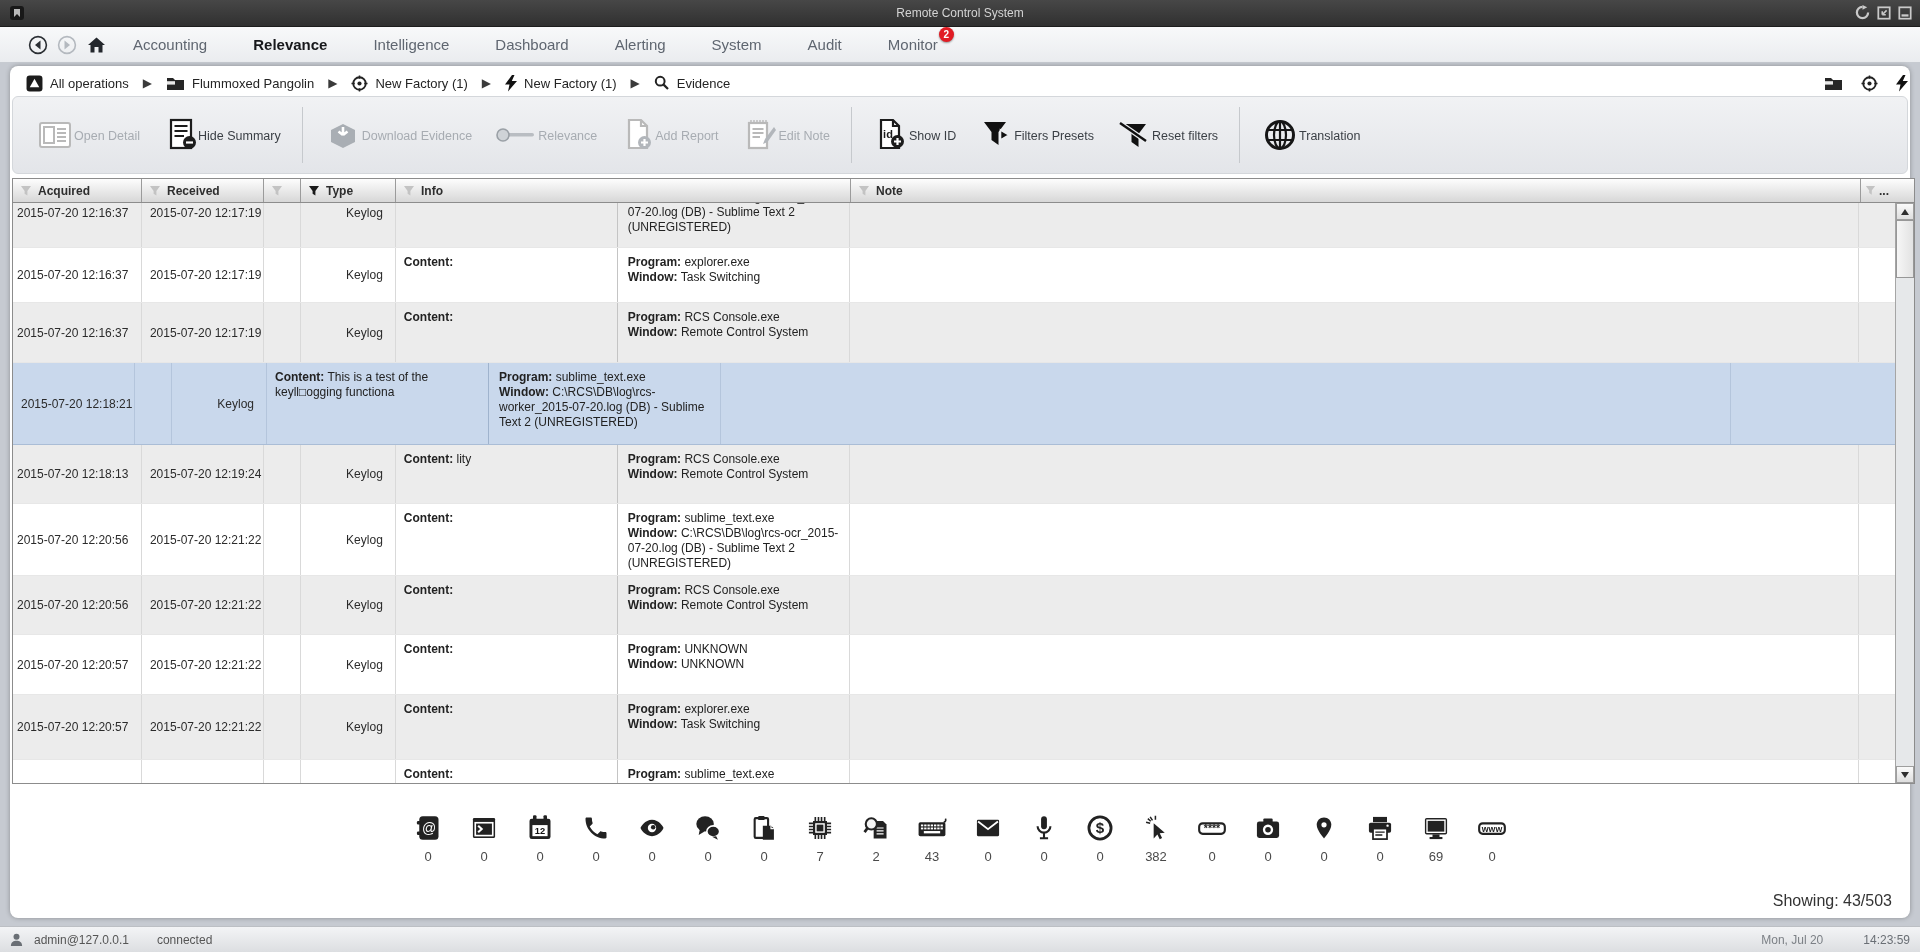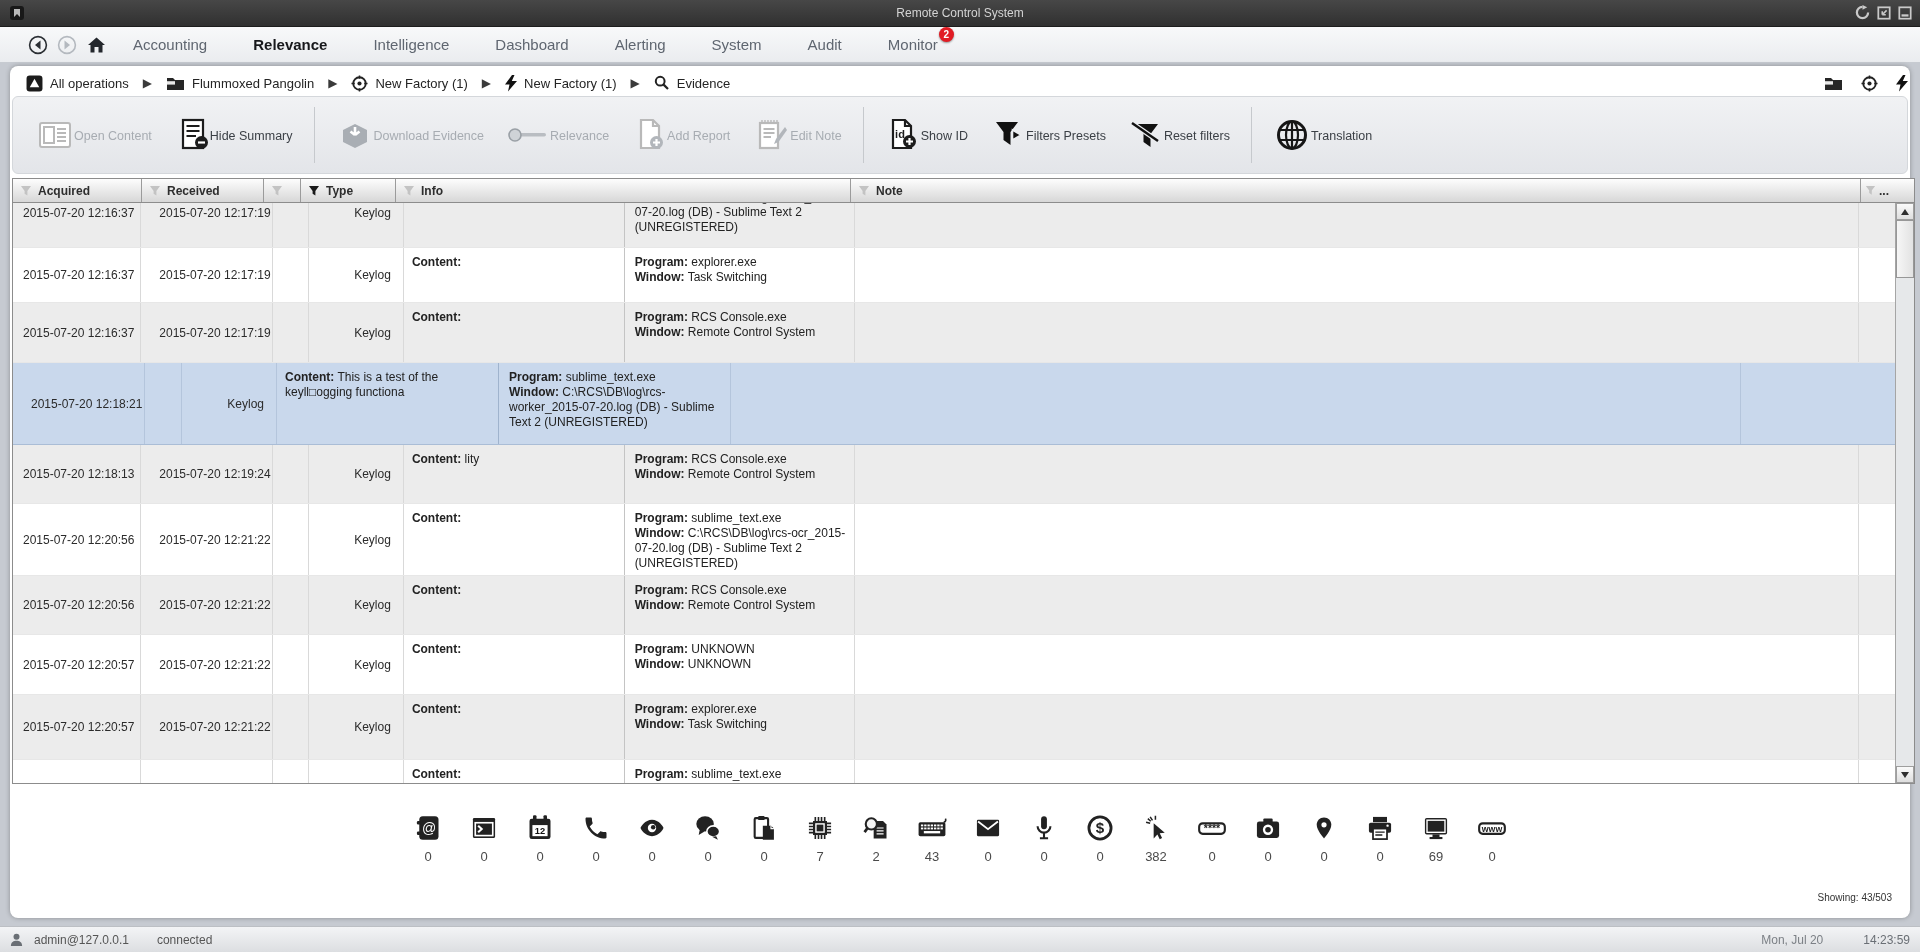--- a/index.html
+++ b/index.html
@@ -51,22 +51,22 @@
     border-bottom:1px solid #8c8c8c;}
   .hc{display:flex;align-items:center;gap:6px;padding-left:7px;font-weight:bold;color:#2e2e2e;
     border-right:1px solid #9b9b9b;height:100%;}
   .rowsarea{position:absolute;left:0;top:24px;right:19px;bottom:0;overflow:hidden;}
   .trow{display:flex;width:100%;border-bottom:1px solid #e7e7e7;overflow:hidden;}
   .trow.gray{background:#ececec;}
   .trow.white{background:#ffffff;}
   .trow.sel{background:#c9d8ec;border-color:#aabdd6;}
   .c{border-right:1px solid #d9d9d9;height:100%;overflow:hidden;}
   .trow.sel .c{border-right-color:#b4c5dc;}
-  .ca{width:129px;display:flex;align-items:center;padding-left:10px;color:#2b2b2b;}
-  .cr{width:122px;display:flex;align-items:center;padding-left:8px;color:#2b2b2b;margin-left:10px;}
+  .ca{width:129px;display:flex;align-items:center;padding-left:4px;color:#2b2b2b;}
+  .cr{width:122px;display:flex;align-items:center;padding-left:8px;color:#2b2b2b;}
   .crel{width:37px;}
   .ct{width:95px;display:flex;align-items:center;justify-content:flex-end;padding-right:12px;color:#2b2b2b;}
   .cic{width:222px;padding:7px 6px 0 8px;line-height:15px;}
   .cip{width:233px;padding:7px 8px 0 10px;line-height:15px;border-left:1px solid #c4c4c4;margin-left:-1px;}
   .trow.sel .cip{border-left-color:#9fb3cd;}
   .cn{width:1010px;}
   .cd{width:36px;border-right:none;}
   .trow.toprow .ca,.trow.toprow .cr,.trow.toprow .ct{align-items:flex-start;padding-top:3px;}
   .bl{font-weight:bold;}
   .clip-top{margin-top:-13px;}
@@ -77,21 +77,21 @@
   .sbtn.up{top:0;} .sbtn.down{bottom:0;}
   .tri-up{width:0;height:0;border-left:4px solid transparent;border-right:4px solid transparent;border-bottom:6px solid #2e2e2e;}
   .tri-down{width:0;height:0;border-left:4px solid transparent;border-right:4px solid transparent;border-top:6px solid #2e2e2e;}
   .sthumb{position:absolute;left:0;top:17px;width:18px;height:58px;background:linear-gradient(90deg,#f6f6f6,#e2e2e2);
     border:1px solid #979797;}
   
   .counters{position:absolute;left:0;right:0;top:748px;display:flex;justify-content:center;}
   .citem{width:56px;display:flex;flex-direction:column;align-items:center;gap:7px;cursor:default;}
   .citem svg{display:block;}
   .ccount{font-size:13px;color:#4a4a4a;}
-  .showing{position:absolute;right:18px;top:826px;font-size:10px;color:#333;}
+  .showing{position:absolute;right:18px;top:826px;font-size:16px;color:#333;}
   
   .statusbar{position:absolute;left:0;right:0;bottom:0;height:26px;
     background:linear-gradient(#f3f4f6,#dcdee1);border-top:1px solid #bcbfc4;
     display:flex;align-items:center;font-size:12px;color:#555;}
   .statusbar .uicon{margin:0 10px 0 9px;}
   .statusbar .conn{margin-left:28px;}
   .statusbar .right{margin-left:auto;margin-right:10px;color:#7c8086;display:flex;gap:12px;}
   .flt{flex:0 0 auto;}
 </style>
 </head>
@@ -203,21 +203,21 @@
 
   <div class="toolbar">
     <div class="tbtn disabled">
       <span class="ticon">
           <svg width="38" height="34" viewBox="0 0 38 34">
             <rect x="4" y="5" width="30" height="24" rx="2" fill="#fff" stroke="#b9b9b9" stroke-width="2"></rect>
             <rect x="8" y="9" width="10" height="16" fill="none" stroke="#b9b9b9" stroke-width="2"></rect>
             <path d="M21 11 H30 M21 15 H30 M21 19 H30 M21 23 H30" stroke="#b9b9b9" stroke-width="2"></path>
           </svg>
         </span>
-      <span class="tlabel">Open Content</span>
+      <span class="tlabel">Open Detail</span>
     </div>
     <div class="tbtn">
       <span class="ticon">
           <svg width="36" height="36" viewBox="0 0 36 36">
             <rect x="9" y="3" width="20" height="28" fill="#fff" stroke="#1c1c1c" stroke-width="2.2"></rect>
             <path d="M12.5 9 H25.5 M12.5 14 H25.5 M12.5 19 H22" stroke="#1c1c1c" stroke-width="2"></path>
             <circle cx="27.5" cy="25.5" r="6.5" fill="#1c1c1c"></circle>
             <rect x="24" y="24.4" width="7" height="2.2" fill="#fff"></rect>
           </svg>
         </span>

